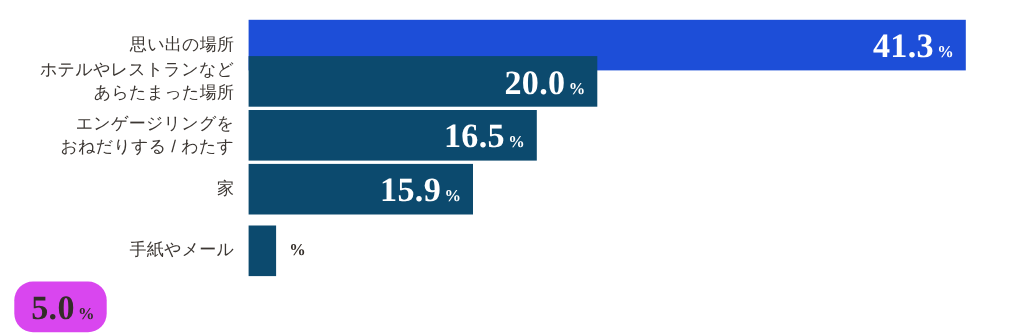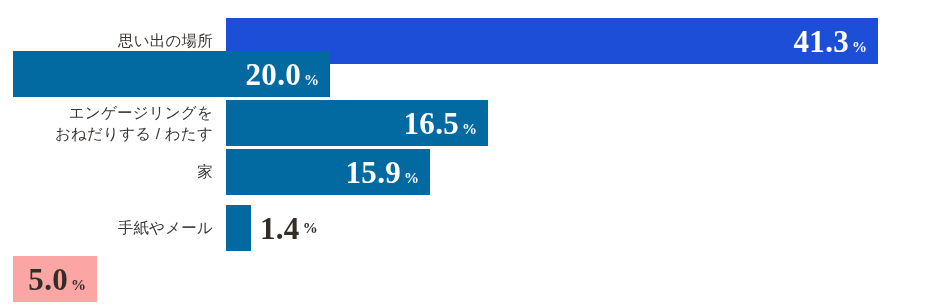--- a/index.html
+++ b/index.html
@@ -49,22 +49,22 @@
     left: 0;
     top: 0;
     height: 100%;
     display: flex;
     align-items: center;
     justify-content: flex-end;
     box-sizing: border-box;
     padding-right: 11px;
   }
   .bar.pink   { background: #1d4ed8; }
-  .bar.dark   { background: #0369a1; }
-  .bar.light  { background: #fca5a5; }
+  .bar.dark   { background: #0c4a6e; }
+  .bar.light  { background: #d946ef; border-radius: 17px; }
   .bar.nolabel { padding-right: 0; }
 
   .value {
     font-family: "Liberation Serif", serif;
     font-size: 31px;
     font-weight: 700;
     line-height: 1;
     letter-spacing: 0.3px;
     white-space: nowrap;
     display: inline-flex;
@@ -99,20 +99,22 @@
       <div class="bar pink" style="width:652px;">
         <span class="value on-bar">
             <span>41.3</span>
             <span class="pct">%</span>
           </span>
       </div>
     </div>
   </div>
 
   <div class="row" style="top:51px;height:46px;">
+    <div class="label">ホテルやレストランなど
+あらたまった場所</div>
     <div class="bar-area">
       <div class="bar dark" style="width:317px;">
         <span class="value on-bar">
             <span>20.0</span>
             <span class="pct">%</span>
           </span>
       </div>
     </div>
   </div>
 
@@ -139,21 +141,20 @@
           </span>
       </div>
     </div>
   </div>
 
   <div class="row" style="top:205px;height:46px;">
     <div class="label">手紙やメール</div>
     <div class="bar-area">
       <div class="bar dark nolabel" style="width:25px;"></div>
       <span class="value outside" style="left:34px;">
-          <span>1.4</span>
           <span class="pct">%</span>
         </span>
     </div>
   </div>
 
   <div class="row" style="top:256px;height:46px;">
     <div class="bar-area">
       <div class="bar light" style="width:84px;">
         <span class="value on-light">
             <span>5.0</span>

